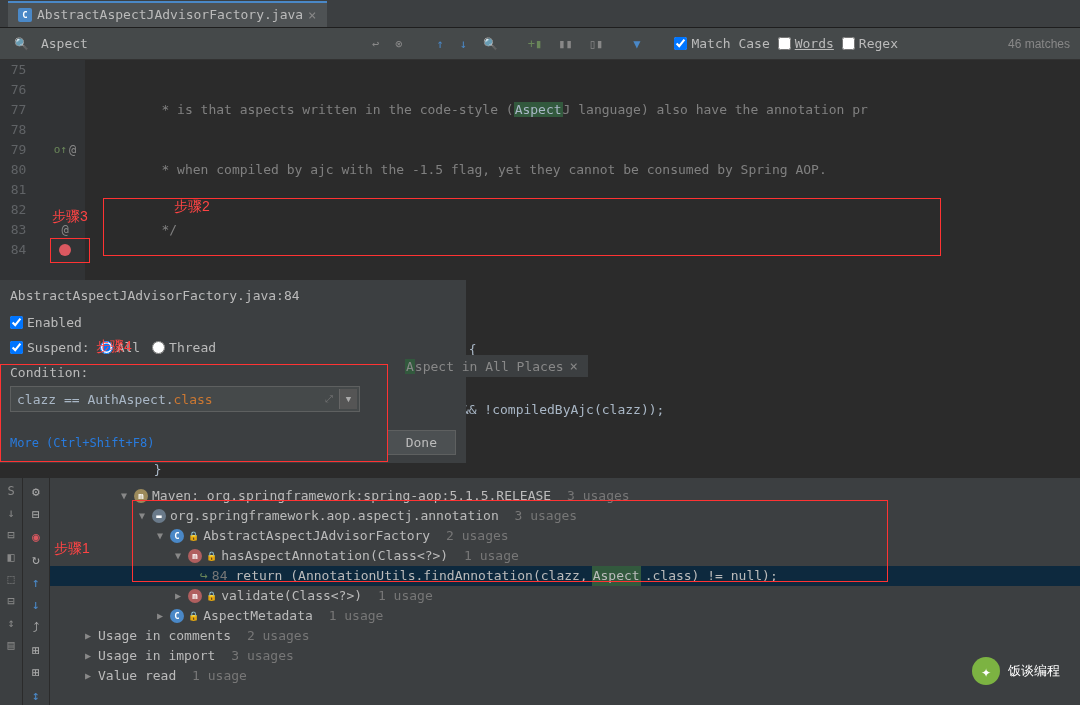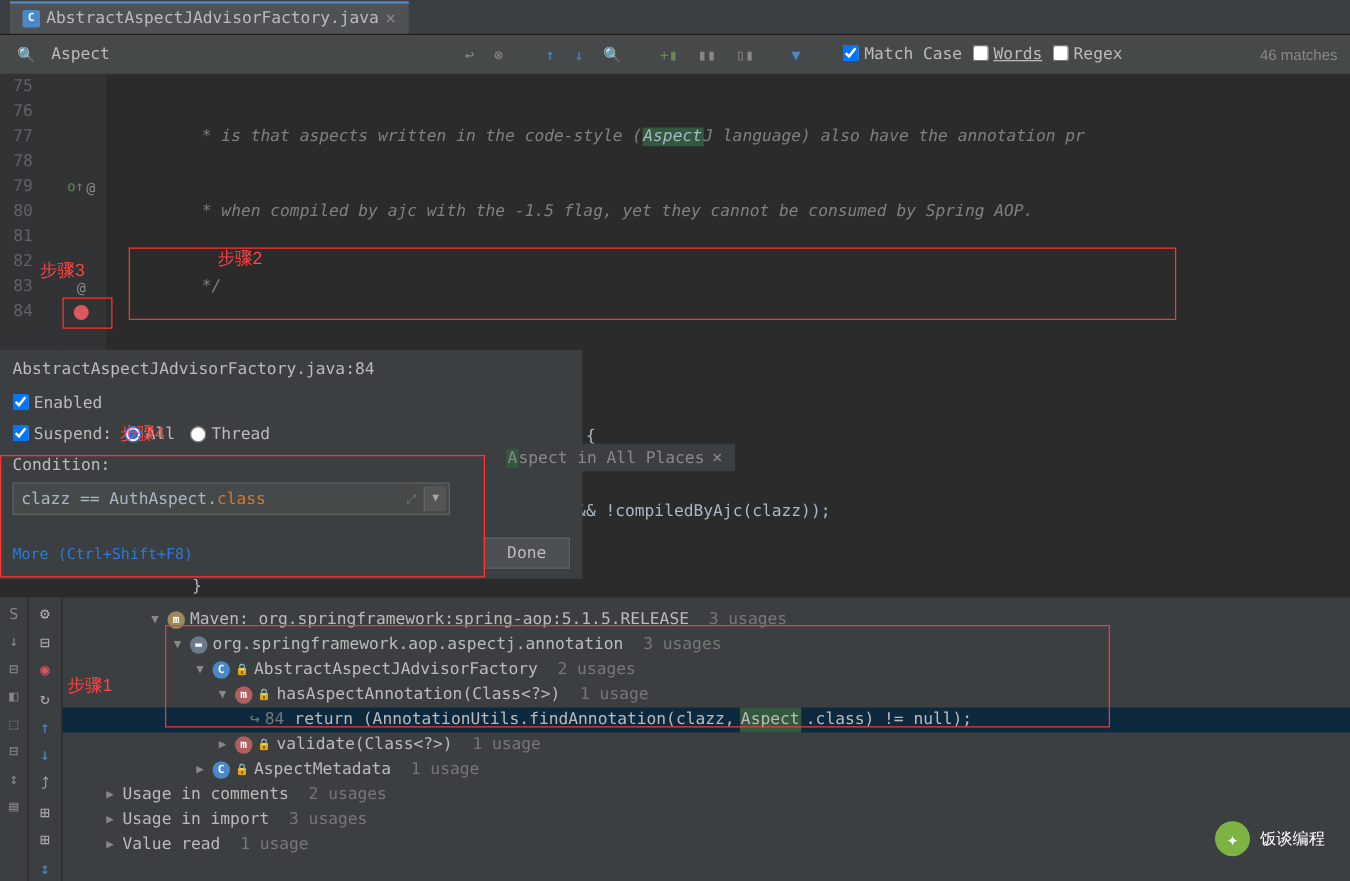--- a/index.html
+++ b/index.html
@@ -7,33 +7,33 @@
 .tab-bar{background:#3c3f41;height:28px;display:flex;align-items:center;padding-left:8px;border-bottom:1px solid #1e1e1e}
 .tab{background:#4e5254;padding:4px 10px;display:flex;align-items:center;gap:5px;color:#bbbbbb;border-top:2px solid transparent;font-family:Arial,sans-serif;font-size:12px}
 .tab.active{border-top:2px solid #4a88c7}
 .java-icon{width:14px;height:14px;background:#4a88c7;border-radius:2px;display:inline-flex;align-items:center;justify-content:center;font-size:9px;color:#fff;font-weight:bold}
 .close-x{color:#888;font-size:14px;cursor:pointer}
 .search-bar{background:#45494a;height:32px;display:flex;align-items:center;padding:0 10px;gap:8px;border-bottom:1px solid #323232}
 .search-input{background:#45494a;border:none;color:#bbbbbb;flex:0 0 310px;outline:none;font-size:13px}
 .sicon{color:#888;font-size:12px;padding:0 4px;cursor:pointer}
 .sicon.blue{color:#4a88c7}
 .sicon.green{color:#6a8759}
-.chk{display:inline-flex;align-items:flex-start;gap:4px;color:#bbbbbb;font-family:Arial,sans-serif;font-size:12px}
+.chk{display:inline-flex;align-items:center;gap:4px;color:#bbbbbb;font-family:Arial,sans-serif;font-size:12px}
 .chk input{width:13px;height:13px}
 .matches{color:#888;margin-left:auto;font-family:Arial,sans-serif;font-size:12px}
 .editor{display:flex;height:220px;background:#2b2b2b;position:relative}
 .gutter{width:45px;background:#313335;text-align:center;padding-right:8px;color:#606366;line-height:20px;font-size:12px;flex-shrink:0}
 .gutter-icons{width:40px;background:#313335;line-height:20px;flex-shrink:0;position:relative}
 .gline{height:20px;display:flex;align-items:center;justify-content:center;gap:2px}
 .override-icon{color:#6a8759;font-size:11px}
 .bp-icon{width:12px;height:12px;background:#db5860;border-radius:50%;display:inline-block}
 .at-icon{color:#888;font-size:12px}
 .code{flex:1;line-height:20px;white-space:pre;font-size:13px;padding-left:6px}
 .cline{height:20px}
-.c-com{color:#808080;font-style:italic}
+.c-com{color:#808080;}
 .c-kw{color:#cc7832}
 .c-ann{color:#bbb529}
 .c-mth{color:#ffc66d}
 .c-hi{background:#32593d;color:#a9b7c6;padding:0 1px}
 .c-hi2{background:#214283;color:#a9b7c6;padding:0 1px}
 .c-prop{color:#9876aa;font-style:italic}
 .red-box1{position:absolute;border:1px solid #ff3333;left:103px;top:198px;width:838px;height:58px;pointer-events:none}
 .red-box2{position:absolute;border:1px solid #ff3333;left:50px;top:238px;width:40px;height:25px;pointer-events:none}
 .step-lbl{position:absolute;color:#ff4444;font-size:14px;font-family:Arial,sans-serif;pointer-events:none}
 .bp-panel{background:#3c3f41;padding:8px 10px;width:466px;color:#bbbbbb;font-family:Arial,sans-serif;font-size:12px;position:relative}
@@ -250,20 +250,20 @@
     <div class="tree-row"><span class="indent" style="width:24px"></span><span class="arrow right"></span><span>Usage in comments</span>&nbsp;<span class="usage-count">2 usages</span></div>
     <div class="tree-row"><span class="indent" style="width:24px"></span><span class="arrow right"></span><span>Usage in import</span>&nbsp;<span class="usage-count">3 usages</span></div>
     <div class="tree-row"><span class="indent" style="width:24px"></span><span class="arrow right"></span><span>Value read</span>&nbsp;<span class="usage-count">1 usage</span></div>
   </div>
 </div>
 
 <div class="red-box1"></div>
 <div class="red-box2"></div>
 <div class="red-box4"></div>
 <div class="step-lbl" style="left:174px;top:198px">步骤2</div>
-<div class="step-lbl" style="left:32px;top:208px">步骤3</div>
+<div class="step-lbl" style="left:52px;top:208px">步骤3</div>
 <div class="step-lbl" style="left:96px;top:338px">步骤4</div>
 <div class="step-lbl" style="left:54px;top:540px">步骤1</div>
 
 <div class="watermark">
   <span class="wm-icon">✦</span>
   <span>饭谈编程</span>
 </div>
 
 </body></html>

